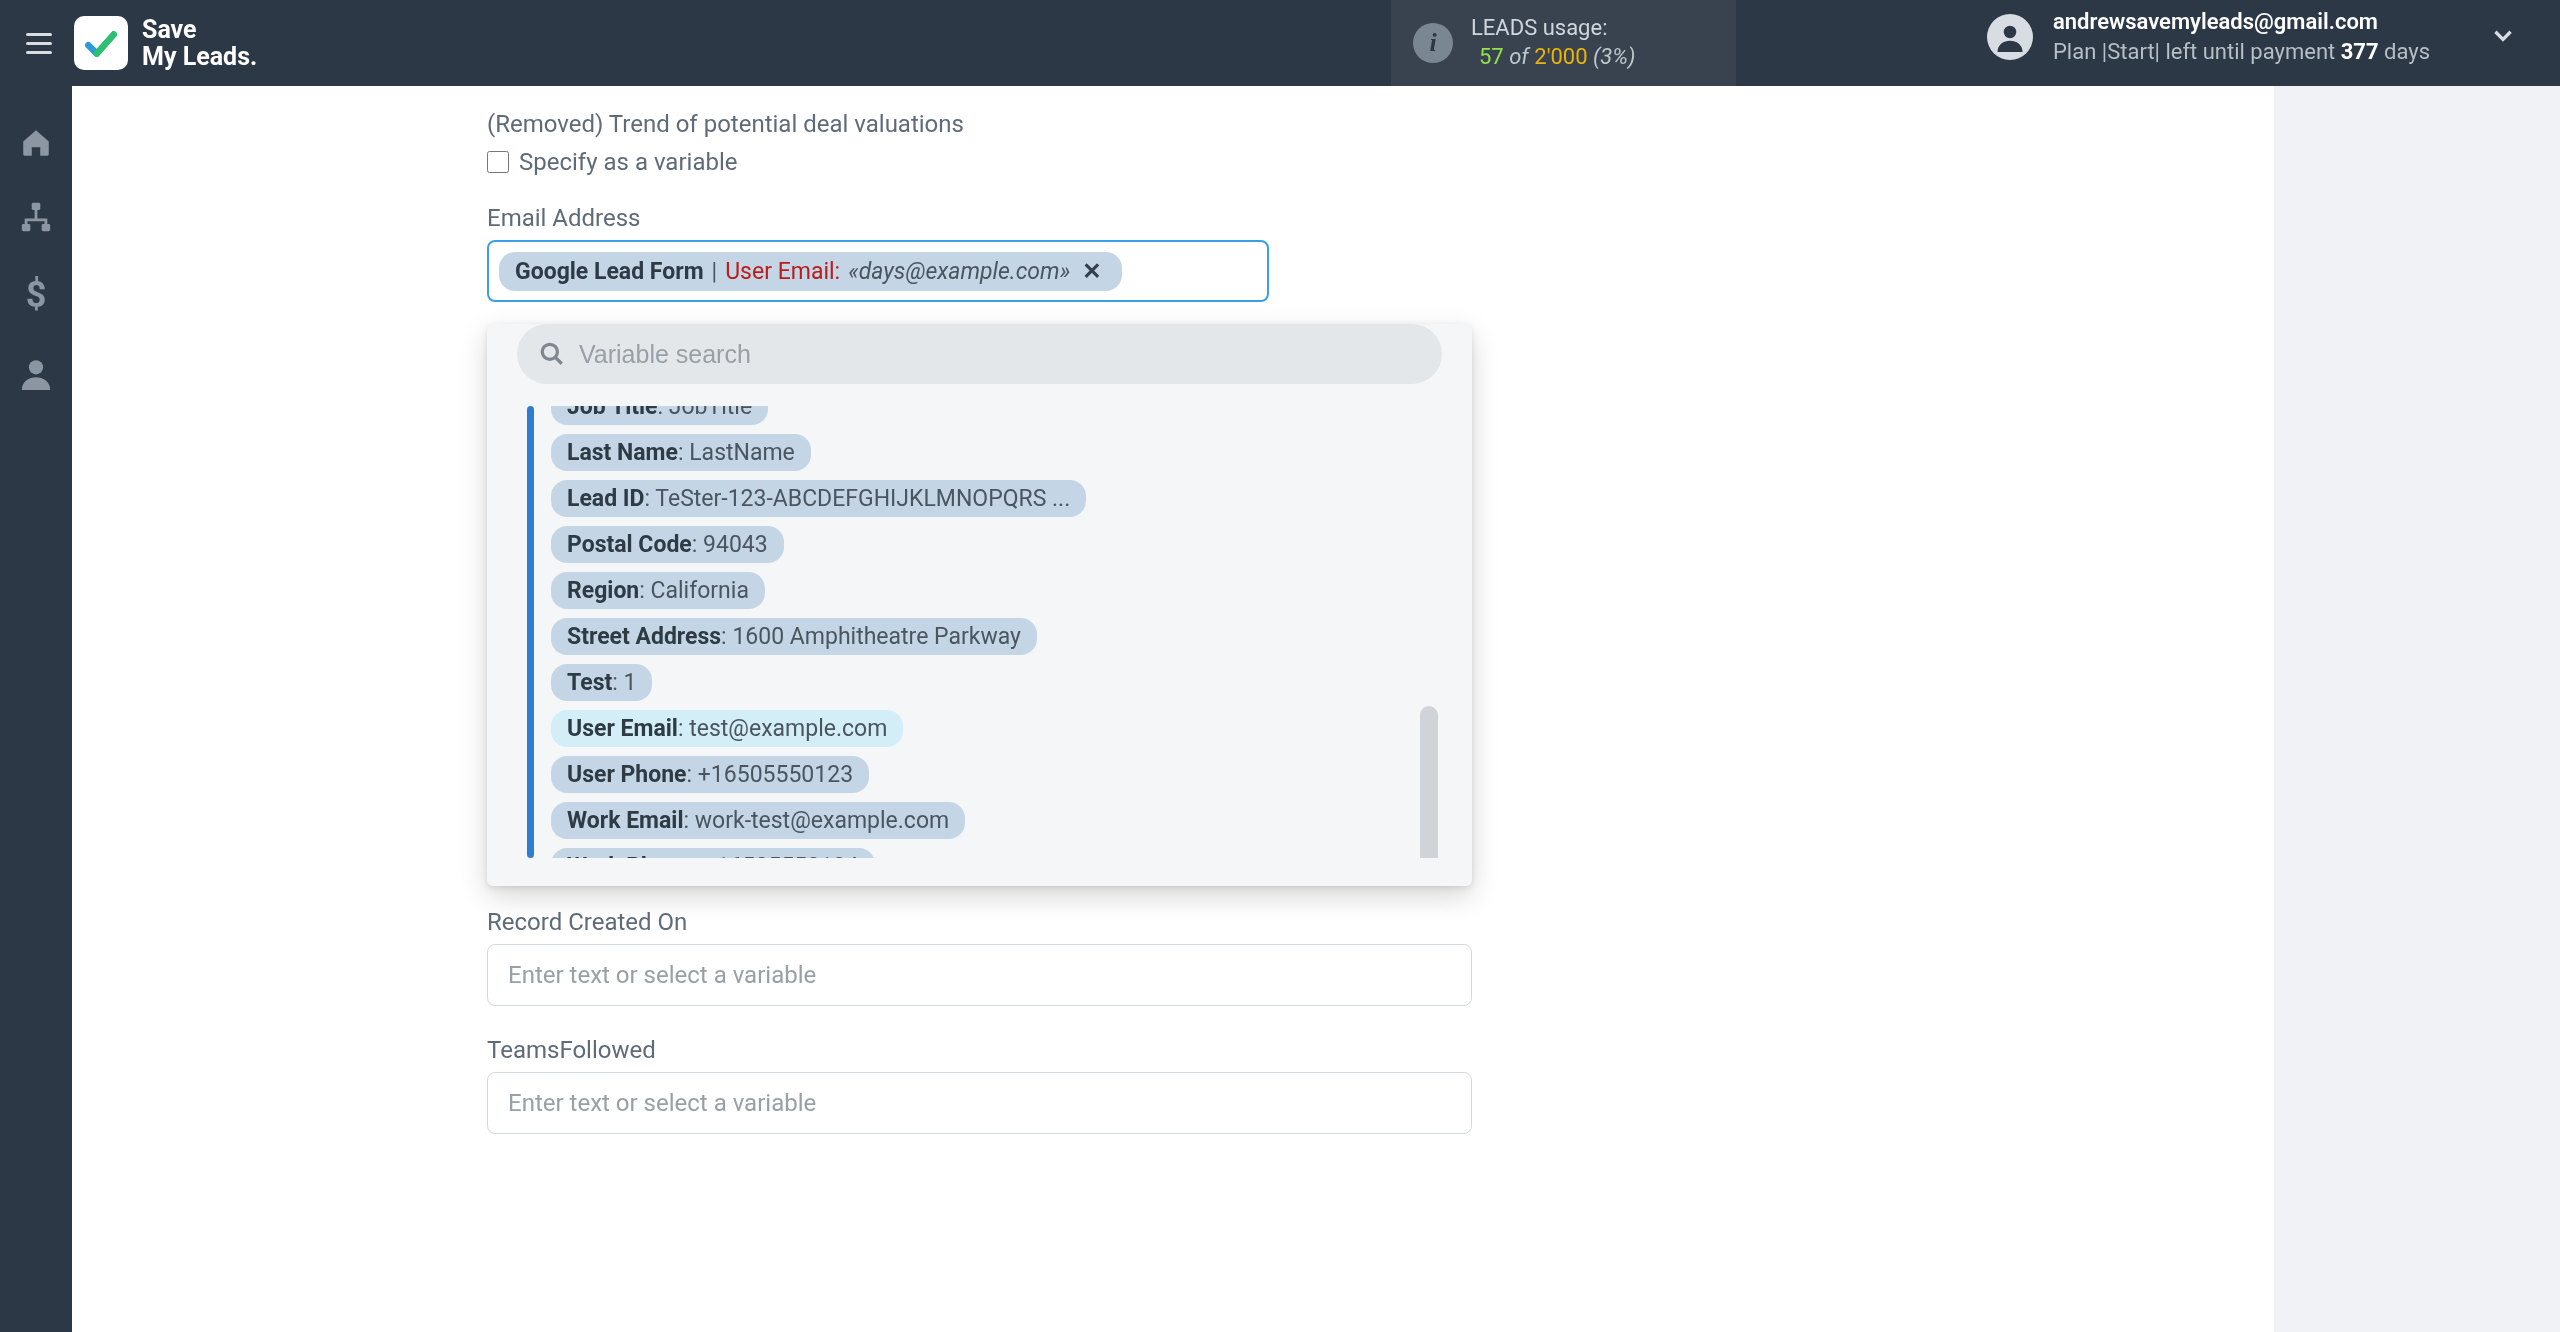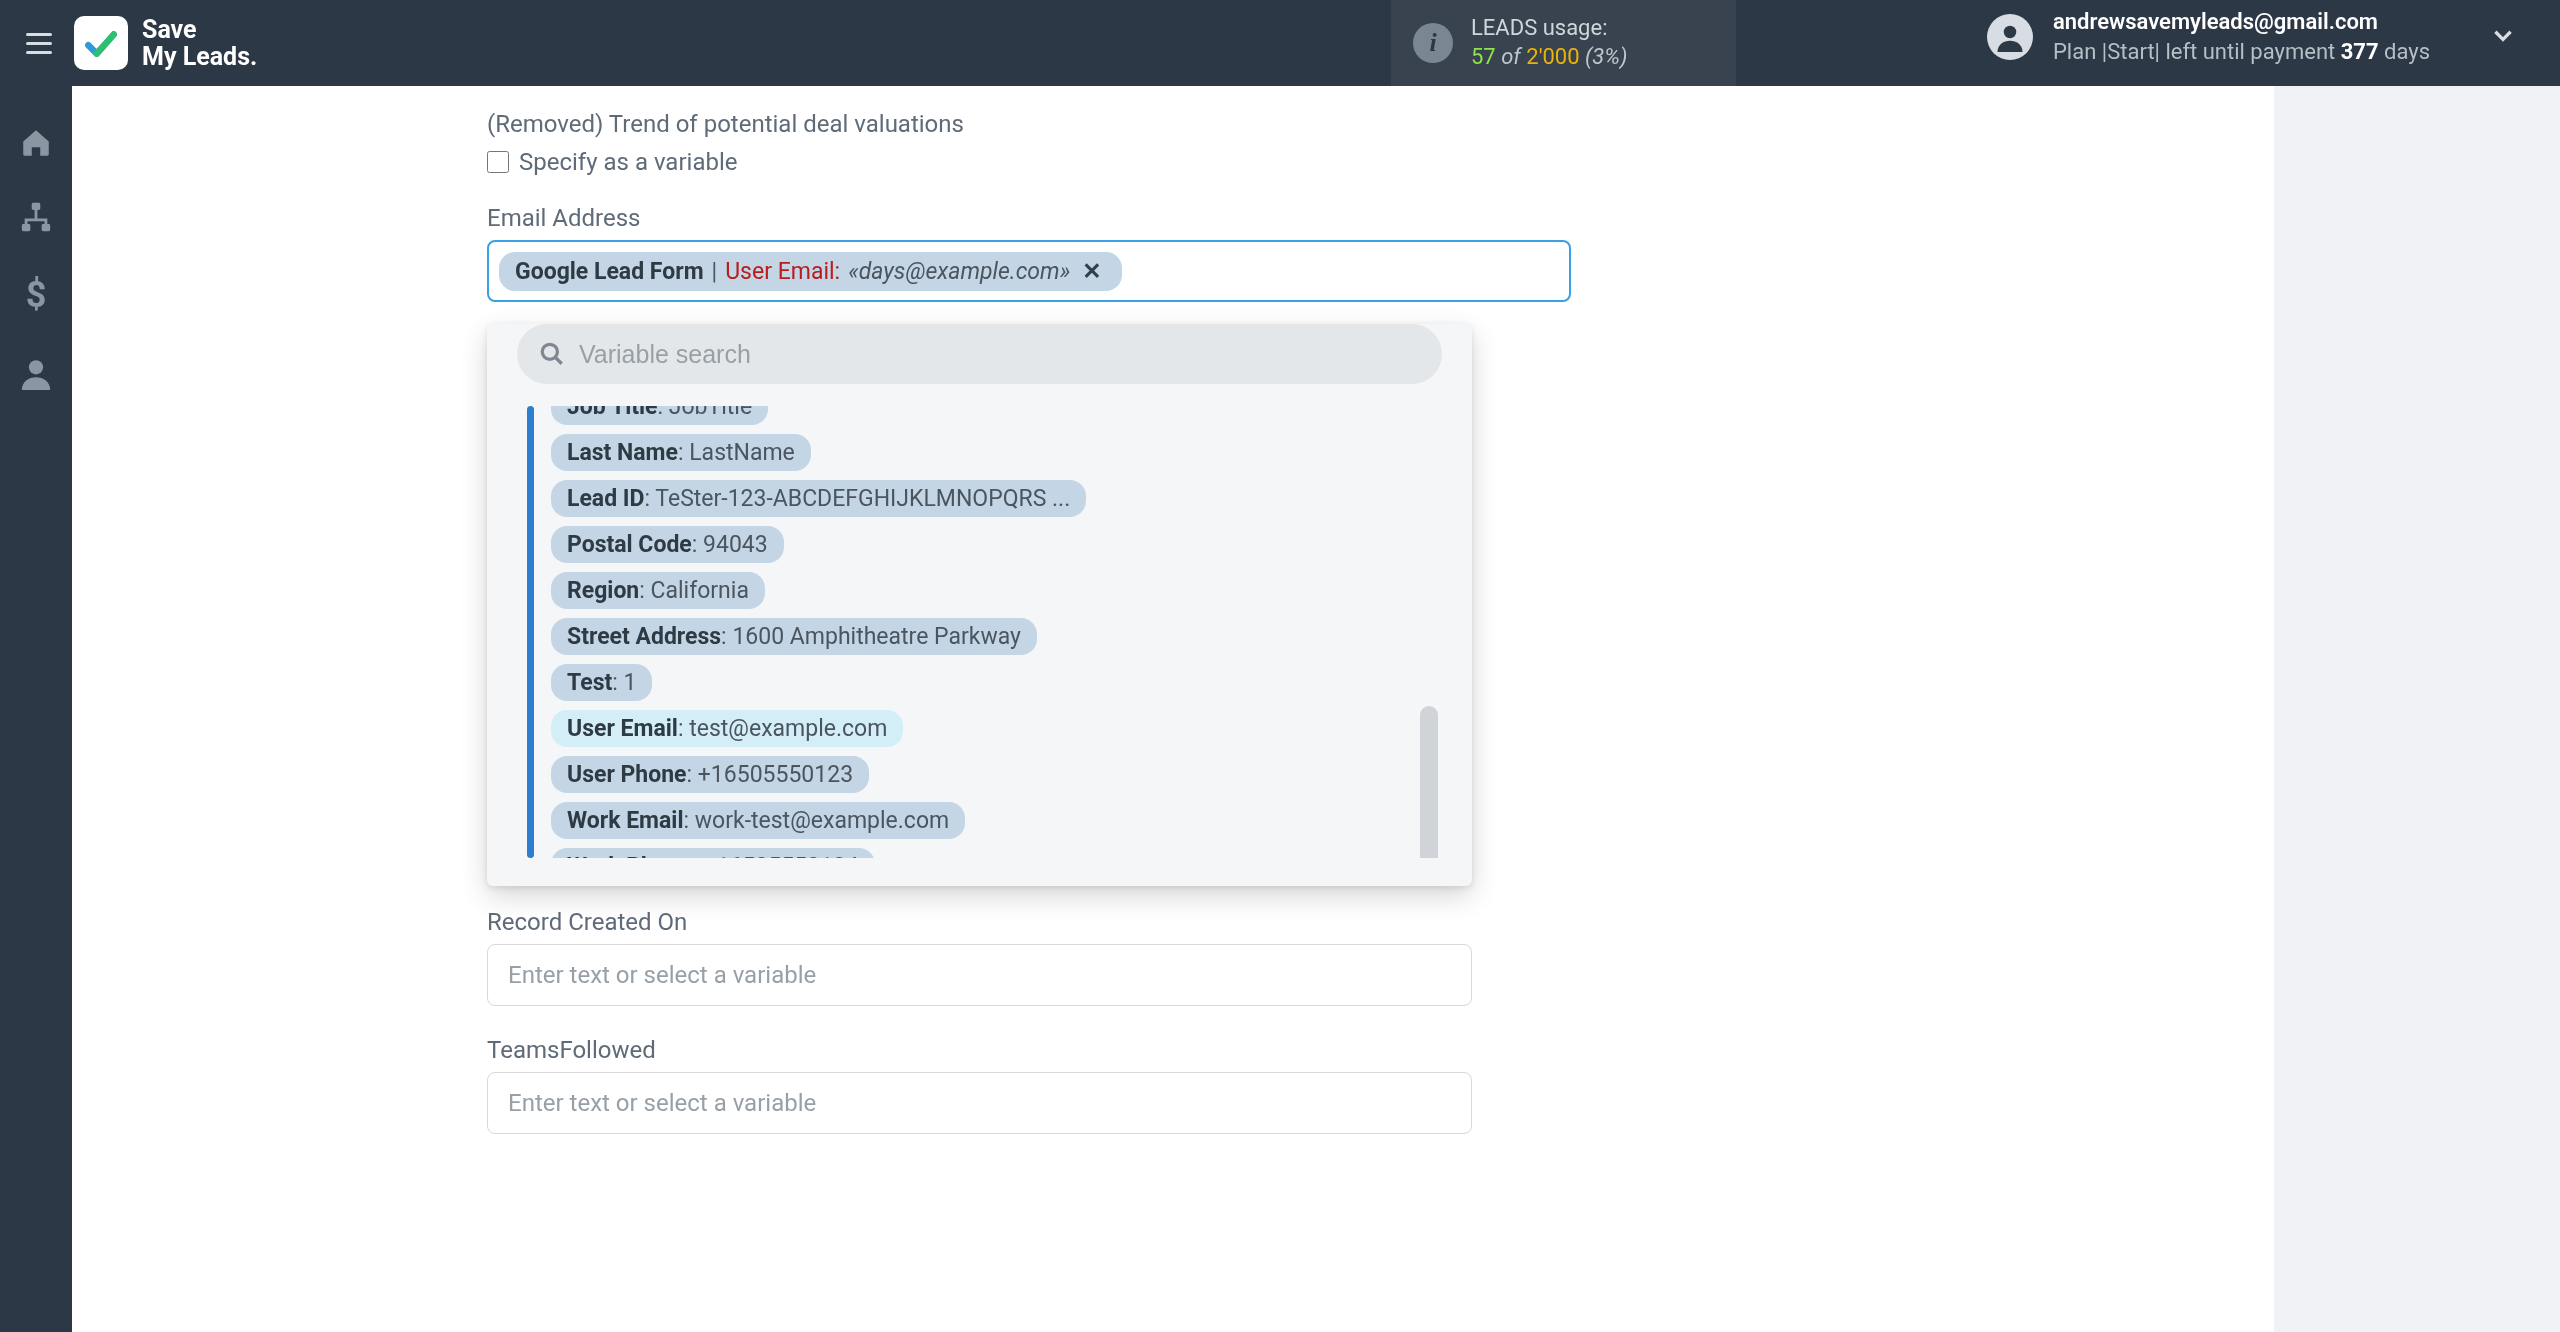--- a/index.html
+++ b/index.html
@@ -49,21 +49,21 @@
   }
   .usage-i {
     width:40px;height:40px;border-radius:50%;background:#7b8693;
     display:flex;align-items:center;justify-content:center;
     font-family: Georgia, serif; font-style:italic;font-weight:700;
     color:#2c3845;font-size:26px;
     margin-right:18px;flex-shrink:0;
   }
   .usage-text { line-height:1.3; }
   .usage-label { color:#d0d6dc; }
-  .usage-used { color:#8fe24b; }
+  .usage-used { color:#8fe24b;margin-left:8px; }
   .usage-of { font-style:italic; color:#bfc6cc; }
   .usage-total { color:#eab308; }
   .usage-pct { font-style:italic; color:#bfc6cc; }
 
   .user-box {
     position:absolute; right: 44px; top:0; height:74px;
     display:flex;align-items:center;
     gap:20px;
   }
   .avatar {
@@ -126,21 +126,21 @@
   .select-caret {
     position:absolute; right:22px; top:50%; transform:translateY(-50%);
   }
   .select-caret svg{width:22px;height:22px;stroke:#6a7480;stroke-width:2.5;fill:none;}
 
   .chk-row { display:flex;align-items:center;gap:10px;margin-top:10px;font-size:24px;color:#5f6b78; }
   .chk-row input { width:22px;height:22px; }
 
   
   .email-field {
-    width:1084px;height:62px;
+    width:782px;height:62px;
     border:2px solid #3aa0e6;
     border-radius:8px;
     display:flex;align-items:center;
     padding:0 10px;
     gap:10px;
   }
   .token {
     background:#c4d6e6;
     border-radius:16px;
     padding: 6px 16px;

